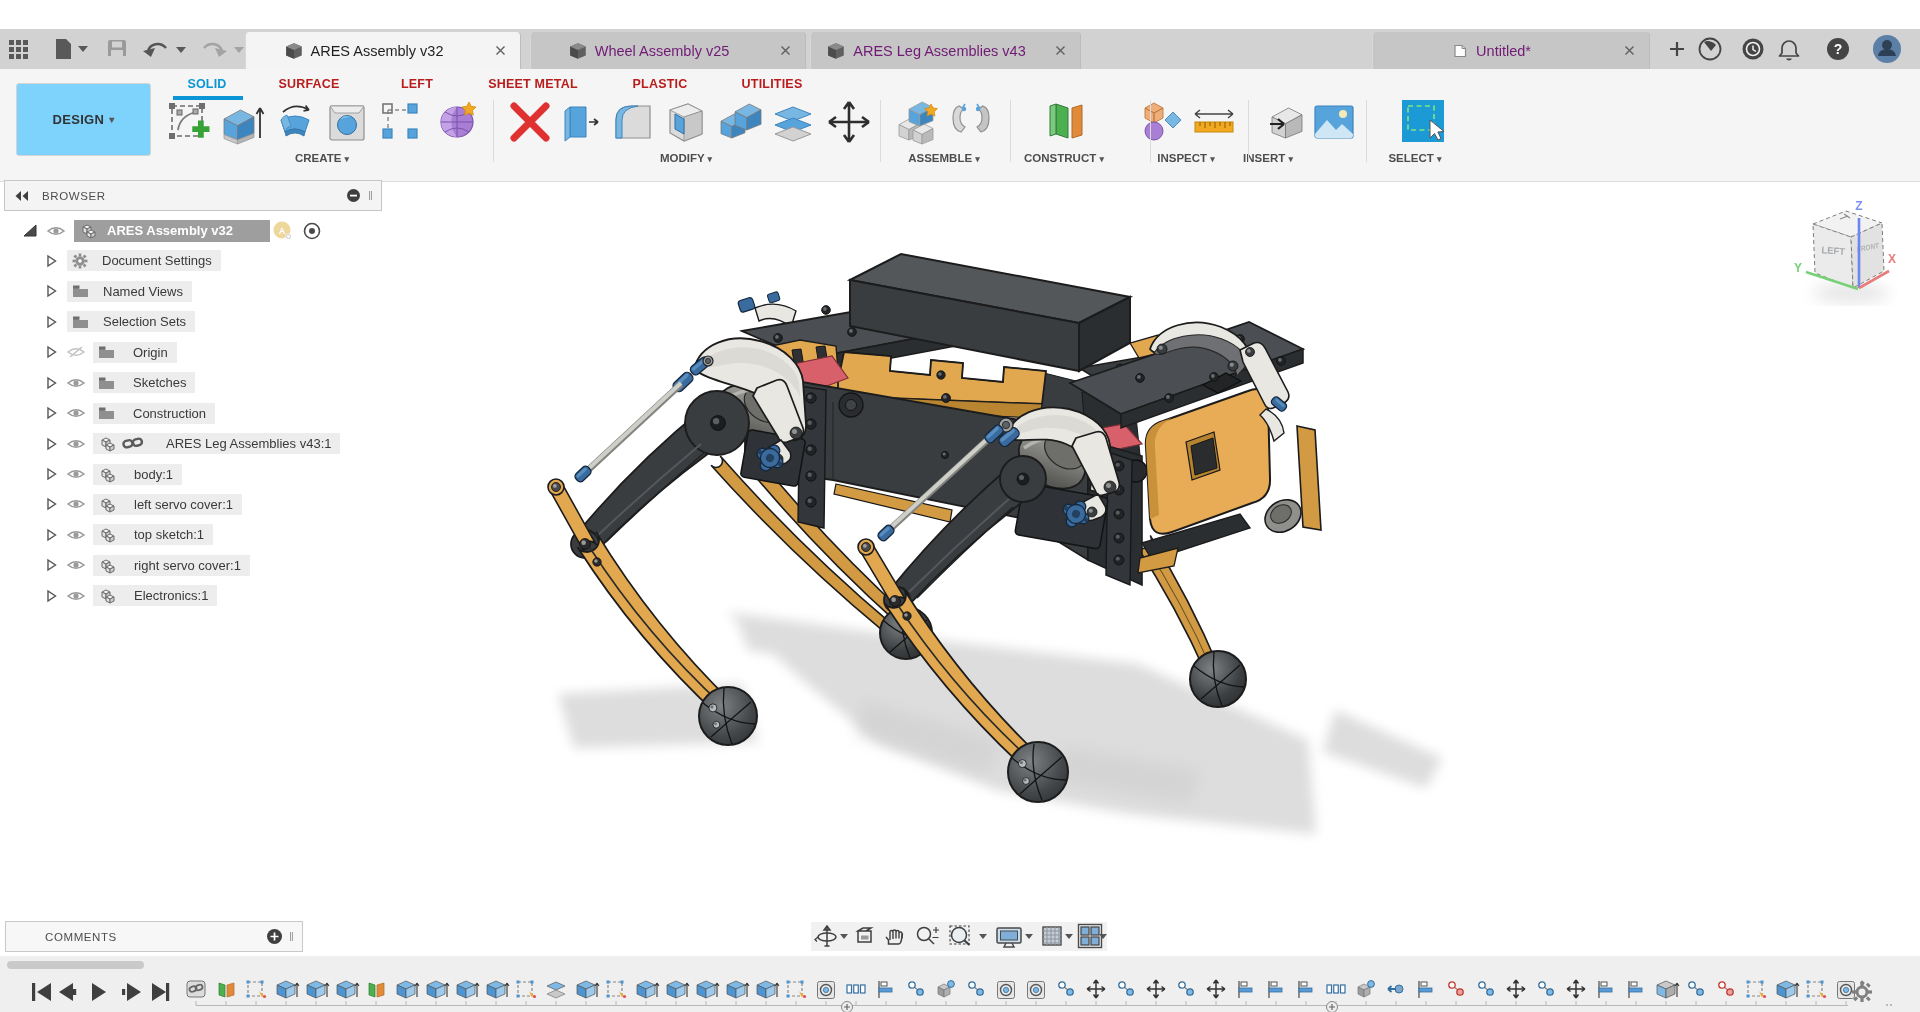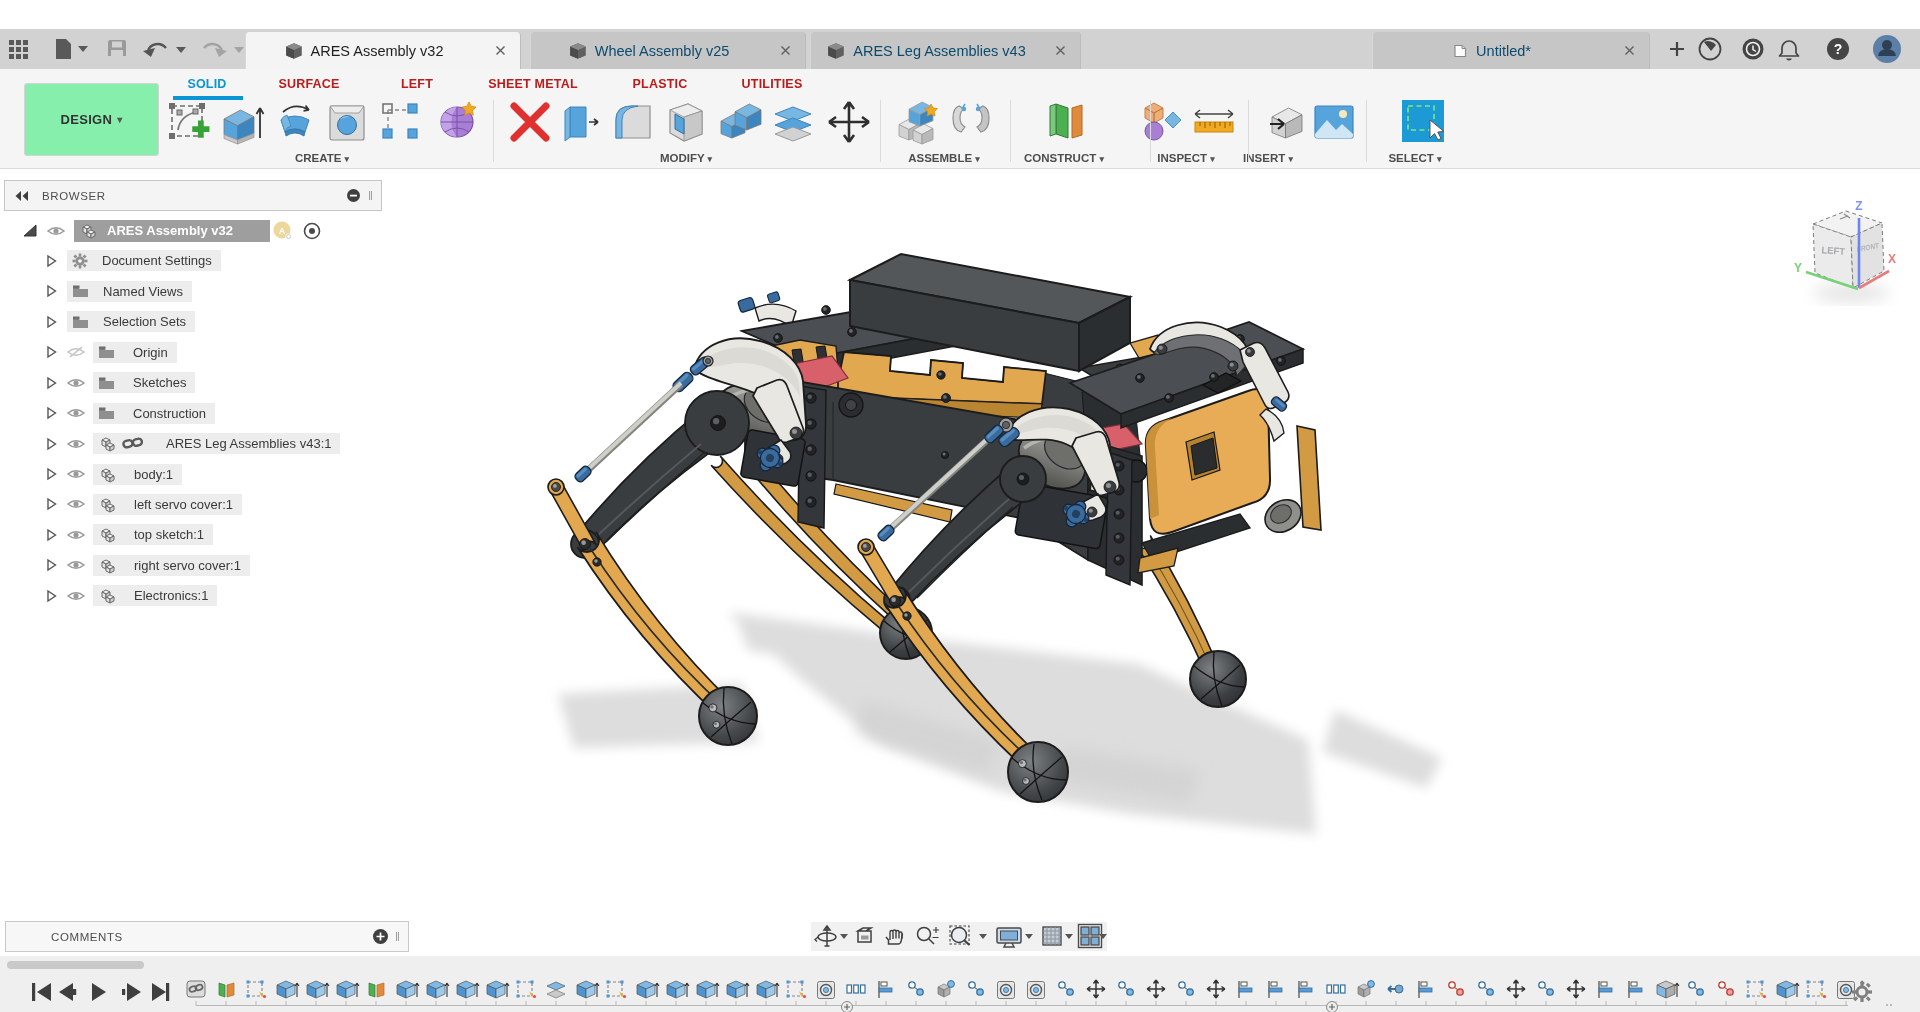--- a/index.html
+++ b/index.html
@@ -7,47 +7,47 @@
 .titlebar { position:absolute; left:0; top:0; width:1920px; height:29px; background:#fff; }
 .applogo { position:absolute; left:10px; top:1px; }
 .apptitle { position:absolute; left:37px; top:5px; font-size:14.5px; color:#50565e; }
 .winbtns { position:absolute; right:0; top:0; }
 .tabbar { position:absolute; left:0; top:29px; width:1920px; height:40px; background:#D2D2D2; }
 .tbleft { position:absolute; left:0; top:0; }
 .tbright { position:absolute; left:1650px; top:0; }
 .tab { position:absolute; top:3px; height:37px; background:#C6C6C6; border-left:1px solid #D8D8D8; border-right:1px solid #BCBCBC; border-top-left-radius:4px; border-top-right-radius:4px; display:flex; align-items:center; }
 .tab.active { background:#F4F4F4; }
 .tabc { flex:1; display:flex; align-items:center; justify-content:center; gap:7px; padding-right:14px; }
-.tablbl { font-size:14.5px; color:#0c4a6e; white-space:nowrap; }
+.tablbl { font-size:14.5px; color:#701a75; white-space:nowrap; }
 .tab.active .tablbl { color:#1f1f1f; }
 .tabx { margin-right:14px; flex:none; }
-.ribbon { position:absolute; left:0; top:69px; width:1920px; height:100px; background:#F5F5F5; border-bottom:1px solid #DCDCDC; }
+.ribbon { position:absolute; left:0; top:69px; width:1920px; height:113px; background:#F5F5F5; border-bottom:1px solid #DCDCDC; }
 .ribtabs { position:absolute; left:0; top:3px; width:1920px; height:26px; }
 .ribtab { position:absolute; transform:translateX(-50%); top:5px; font-size:12.5px; font-weight:bold; color:#b91c1c; letter-spacing:0.2px; }
 .ribtab.active { color:#0A96D6; }
 .ribunder { position:absolute; left:173px; top:24px; width:70px; height:3.5px; background:#0A96D6; }
 .ribbody { position:absolute; left:0; top:29px; width:1920px; height:70px; }
-.designbtn { position:absolute; left:16px; top:-15px; width:135px; height:73px; background:#86efac; border:1px solid #D4D4D4; border-radius:3px; display:flex; align-items:center; justify-content:center; font-size:13px; font-weight:bold; color:#333; letter-spacing:0.3px;margin-left:8px; }
+.designbtn { position:absolute; left:16px; top:-15px; width:135px; height:73px; background:#7dd3fc; border:1px solid #D4D4D4; border-radius:3px; display:flex; align-items:center; justify-content:center; font-size:13px; font-weight:bold; color:#333; letter-spacing:0.3px; }
 .designbtn .caret { font-size:10px; margin-left:5px; color:#555; }
 .ribicon { position:absolute; top:0px; }
 .grplbl { position:absolute; transform:translateX(-50%); top:54px; font-size:11.5px; font-weight:bold; color:#4d4d4d; white-space:nowrap; }
 .grplbl .caret2 { font-size:9px; color:#555; }
 .ribsep { position:absolute; top:2px; width:1px; height:62px; background:#DBDBDB; }
 .vp { position:absolute; left:0; top:0; }
 .viewport { position:absolute; left:0; top:0; width:1920px; height:1012px; }
 .browser { position:absolute; left:0; top:0; width:420px; height:1012px; pointer-events:none; }
 .bheader { position:absolute; left:4px; top:180px; width:378px; height:31px; background:#F4F4F4; border:1px solid #C6C6C6; display:flex; align-items:center; padding:0 8px 0 9px; }
 .bhlbl { font-size:11.5px; color:#4d4d4d; letter-spacing:0.6px; margin-left:12px; }
 .bhgrip { color:#9a9a9a; font-size:12px; margin-left:7px; }
 .trow { position:absolute; left:0; height:23px; display:flex; align-items:center; white-space:nowrap; }
 .rootsel { display:flex; align-items:center; background:#9E9E9E; height:22px; padding:0 10px 0 2px; margin-left:8px; min-width:196px; }
 .roottxt { color:#fff; font-size:13px; font-weight:bold; margin-left:8px; }
 .pill { display:flex; align-items:center; background:#EDEDED; height:21px; padding:0 9px 0 5px; }
 .plbl { font-size:13px; color:#3a3a3a; margin-left:11px; }
-.comments { position:absolute; left:5px; top:921px; width:404px; height:31px; background:#F7F7F7; border:1px solid #C9C9C9; display:flex; align-items:center; padding:0 8px 0 23px; }
+.comments { position:absolute; left:5px; top:921px; width:298px; height:31px; background:#F7F7F7; border:1px solid #C9C9C9; display:flex; align-items:center; padding:0 8px 0 17px; }
 .clbl { font-size:11.5px; color:#4d4d4d; letter-spacing:0.6px; margin-left:22px; }
 .hscroll { position:absolute; left:7px; top:961px; width:137px; height:8px; border-radius:4px; background:#C9C9C9; z-index:5; }
 .navbar { position:absolute; left:811px; top:922px; width:296px; height:29px; background:#F1F1F1; }
 .timeline { position:absolute; left:0; top:956px; width:1920px; height:56px; background:#EFEFEF; } .timeline svg { margin-top:9px; }
 
 </style></head><body>
 <div class="stage">
 <div class="viewport">
       <svg class="vp" width="1920" height="1012" viewBox="0 0 1920 1012">
   <defs>

